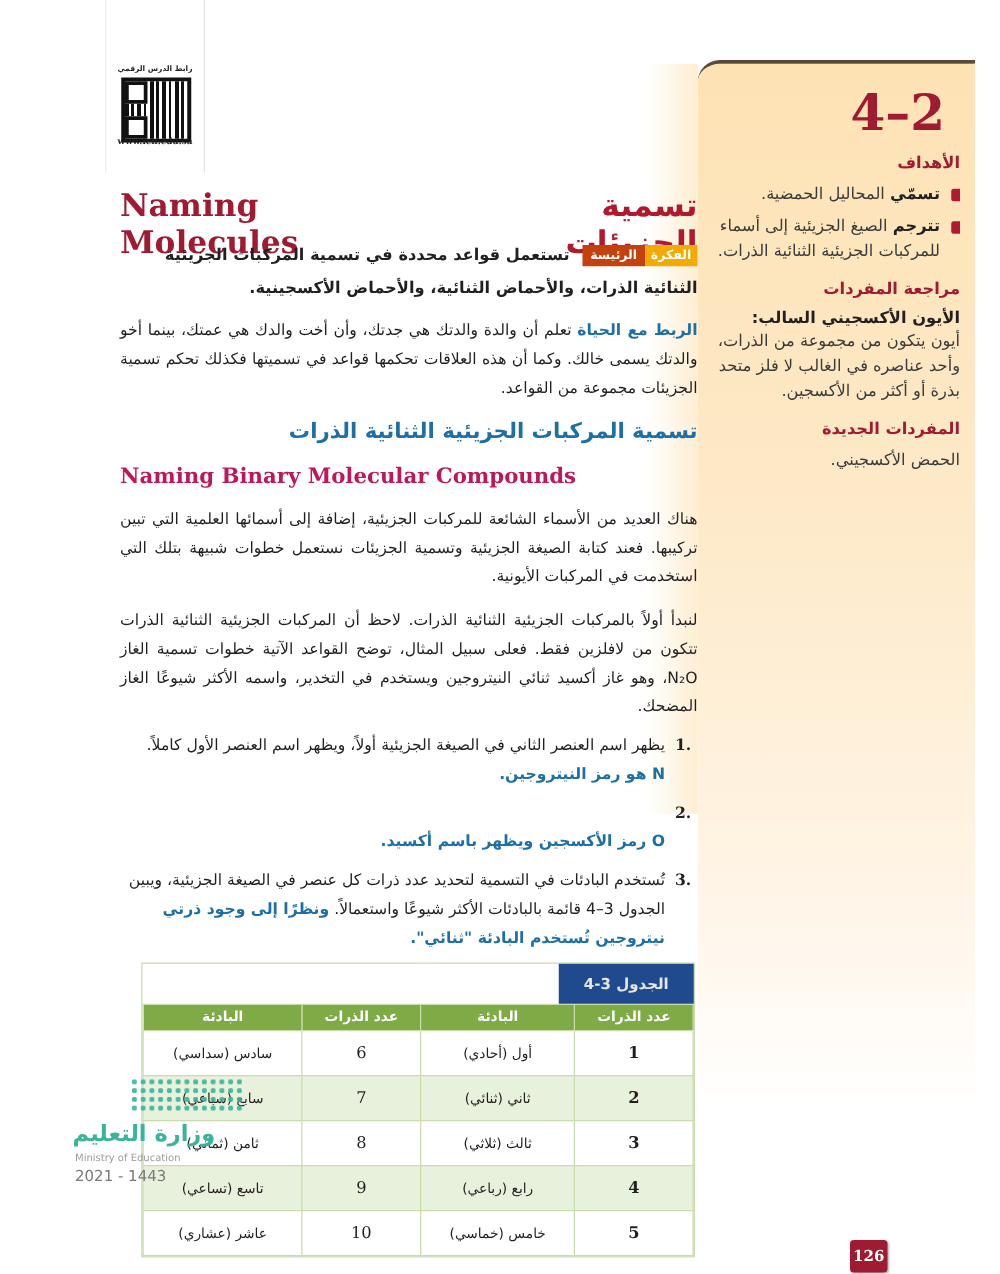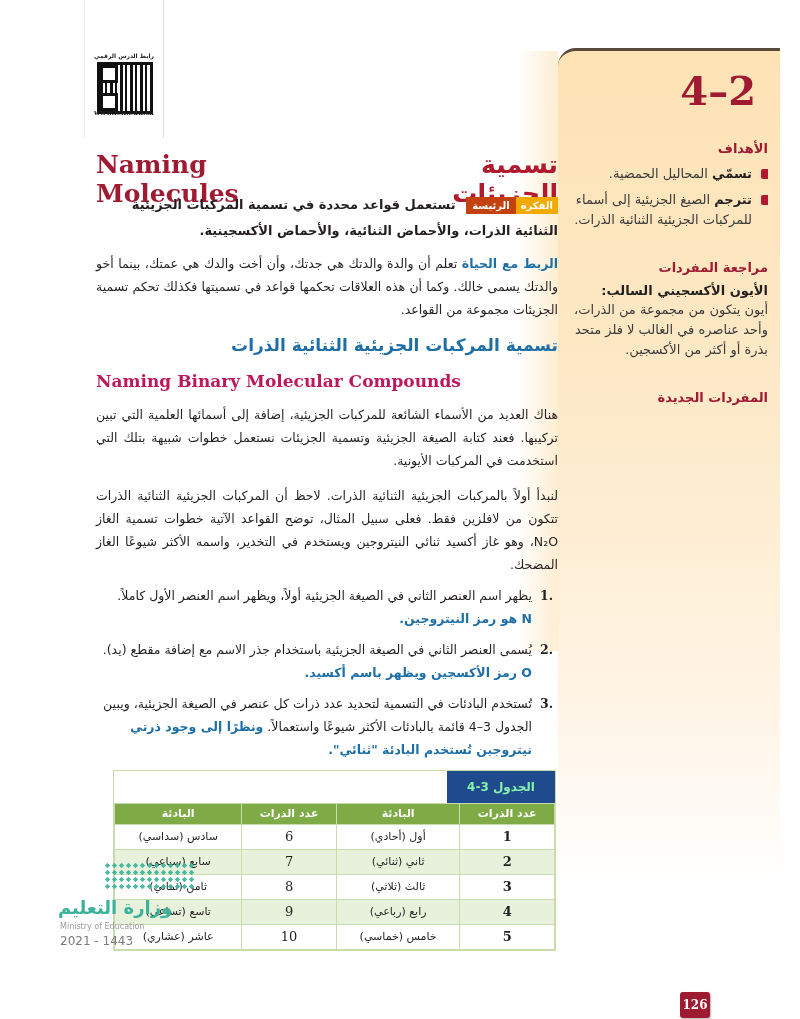--- a/index.html
+++ b/index.html
@@ -33,21 +33,21 @@
     border-top-left-radius: 18px;
     border-top: 3px solid #5a4a3c;
     direction: rtl;
     padding: 20px 12px 0 10px;
   }
   .sidebar::after {
     content: ""; position: absolute; left: -40px; top: 0; width: 40px; height: 600px;
     background: linear-gradient(90deg, rgba(253,226,180,0) 0%, rgba(253,226,180,0.6) 100%);
   }
   .lesson-num { font-family: "DejaVu Serif", serif; font-weight: bold; font-size: 40px; color: #9e1b32; text-align: right; padding-right: 12px; line-height: 1; direction: ltr; text-align: right; }
-  .side-head { color: #9e1b32; font-weight: bold; font-size: 13px; margin-top: 30px; margin-bottom: 8px; }
+  .side-head { color: #9e1b32; font-weight: bold; font-size: 13px; margin-top: 12px; margin-bottom: 8px; }
   .objective { position: relative; padding-right: 16px; font-size: 13px; line-height: 20px; color: #3a3a3a; margin-bottom: 6px; }
   .objective::before { content: ""; position: absolute; right: 0; top: 5px; width: 7px; height: 10px; background: #b0192e; border-radius: 2px 0 0 2px; }
   .objective b { color: #231f20; }
   .vocab-term { font-weight: bold; font-size: 13px; color: #231f20; margin-bottom: 2px; }
   .vocab-def { font-size: 13px; line-height: 20px; color: #3a3a3a; }
 
   
   .main { position: absolute; left: 96px; top: 150px; width: 462px; direction: rtl; }
   .title-row { display: flex; align-items: baseline; justify-content: flex-start; gap: 40px; height: 34px; }
   .title-ar { color: #b0192e; font-weight: bold; font-size: 25px; }
@@ -67,25 +67,25 @@
   .para { margin-top: 12px; font-size: 12.5px; line-height: 23px; color: #231f20; text-align: justify; }
 
   .steps { margin-top: 8px; }
   .step { display: flex; gap: 8px; margin-bottom: 8px; font-size: 12.5px; line-height: 23px; }
   .step-num { font-weight: bold; font-family: "DejaVu Serif", serif; direction: ltr; min-width: 18px; }
   .step .hl { color: #1d6fa5; font-weight: bold; }
 
   
   .tbl-wrap { position: absolute; left: 113px; top: 770px; width: 443px; direction: rtl; border: 1px solid #c8dcae; }
   .tbl-caption { display: flex; height: 33px; border-bottom: 1px solid #c8dcae; }
-  .tbl-cap-num { background: #1f4b8e; color: #86efac; font-weight: bold; font-size: 12px; width: 108px; display: flex; align-items: center; justify-content: center; }
+  .tbl-cap-num { background: #1f4b8e; color: #e5e5e5; font-weight: bold; font-size: 12px; width: 108px; display: flex; align-items: center; justify-content: center; }
   .tbl-cap-title { flex: 1; color: #1d6fa5; font-weight: bold; font-size: 11px; display: flex; align-items: center; padding-right: 14px; }
   table { width: 100%; border-collapse: collapse; }
   th { background: #7eab45; color: #fff; font-size: 11px; font-weight: bold; height: 20px; border-right: 1px solid #c8dcae; border-left: 1px solid #c8dcae; }
-  td { height: 25px; font-size: 11px; text-align: center; border: 1px solid #c8dcae; color: #231f20; }
+  td { height: 36px; font-size: 11px; text-align: center; border: 1px solid #c8dcae; color: #231f20; }
   td.num { font-family: "DejaVu Serif", serif; font-size: 13px; }
   td.num.b { font-weight: bold; }
   tr.alt td { background: #e8f1dc; }
 
   
   .ministry { position: absolute; left: 58px; top: 862px; width: 110px; height: 110px; }
   .dots { position: absolute; left: 46px; top: 0; width: 90px; height: 28px;
     background-image: radial-gradient(circle, #3bb39b 2px, transparent 2.3px);
     background-size: 7px 7px; opacity: 0.9; }
   .min-ar { position: absolute; left: 0; top: 35px; color: #3bb39b; font-size: 18px; font-weight: bold; direction: rtl; white-space: nowrap; }
@@ -105,20 +105,21 @@
 
 <div class="sidebar">
   <div class="lesson-num">4–2</div>
   <div class="side-head">الأهداف</div>
   <div class="objective"><b>تسمّي</b><span> المحاليل الحمضية.</span></div>
   <div class="objective"><b>تترجم</b><span> الصيغ الجزيئية إلى أسماء للمركبات الجزيئية الثنائية الذرات.</span></div>
   <div class="side-head">مراجعة المفردات</div>
   <div class="vocab-term">الأيون الأكسجيني السالب:</div>
   <div class="vocab-def">أيون يتكون من مجموعة من الذرات، وأحد عناصره في الغالب لا فلز متحد بذرة أو أكثر من الأكسجين.</div>
   <div class="side-head">المفردات الجديدة</div>
+  <div class="vocab-def">الحمض الأكسجيني.</div>
 </div>
 
 <div class="main">
   <div class="title-row">
     <span class="title-ar">تسمية الجزيئات</span>
     <span class="title-en">Naming Molecules</span>
   </div>
 
   <div class="main-idea">
     <span class="mi-tag">
@@ -138,21 +139,21 @@
   <p class="para">هناك العديد من الأسماء الشائعة للمركبات الجزيئية، إضافة إلى أسمائها العلمية التي تبين تركيبها. فعند كتابة الصيغة الجزيئية وتسمية الجزيئات نستعمل خطوات شبيهة بتلك التي استخدمت في المركبات الأيونية.</p>
   <p class="para">لنبدأ أولاً بالمركبات الجزيئية الثنائية الذرات. لاحظ أن المركبات الجزيئية الثنائية الذرات تتكون من لافلزين فقط. فعلى سبيل المثال، توضح القواعد الآتية خطوات تسمية الغاز N₂O، وهو غاز أكسيد ثنائي النيتروجين ويستخدم في التخدير، واسمه الأكثر شيوعًا الغاز المضحك.</p>
 
   <div class="steps">
     <div class="step">
       <span class="step-num">1.</span>
       <div><span>يظهر اسم العنصر الثاني في الصيغة الجزيئية أولاً، ويظهر اسم العنصر الأول كاملاً.</span><br><span class="hl">N هو رمز النيتروجين.</span></div>
     </div>
     <div class="step">
       <span class="step-num">2.</span>
-      <div><span>يُسمى العنصر الثاني في الصيغة الجزيئية باستخدام جذر الاسم مع إضافة مقطع (يد).</span><br><span class="hl">O رمز الأكسجين ويظهر باسم أكسيد.</span></div>
+      <div><br><span class="hl">O رمز الأكسجين ويظهر باسم أكسيد.</span></div>
     </div>
     <div class="step">
       <span class="step-num">3.</span>
       <div><span>تُستخدم البادئات في التسمية لتحديد عدد ذرات كل عنصر في الصيغة الجزيئية، ويبين الجدول 3–4 قائمة بالبادئات الأكثر شيوعًا واستعمالاً. </span><span class="hl">ونظرًا إلى وجود ذرتي نيتروجين تُستخدم البادئة "ثنائي".</span></div>
     </div>
   </div>
 </div>
 
 <div class="tbl-wrap">
   <div class="tbl-caption">

